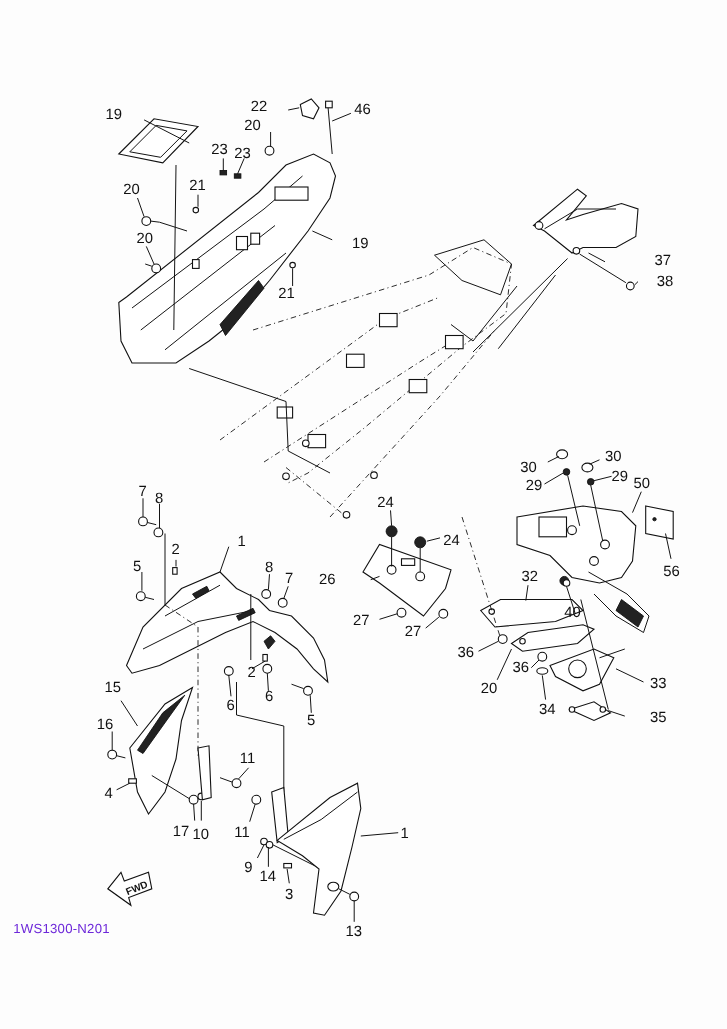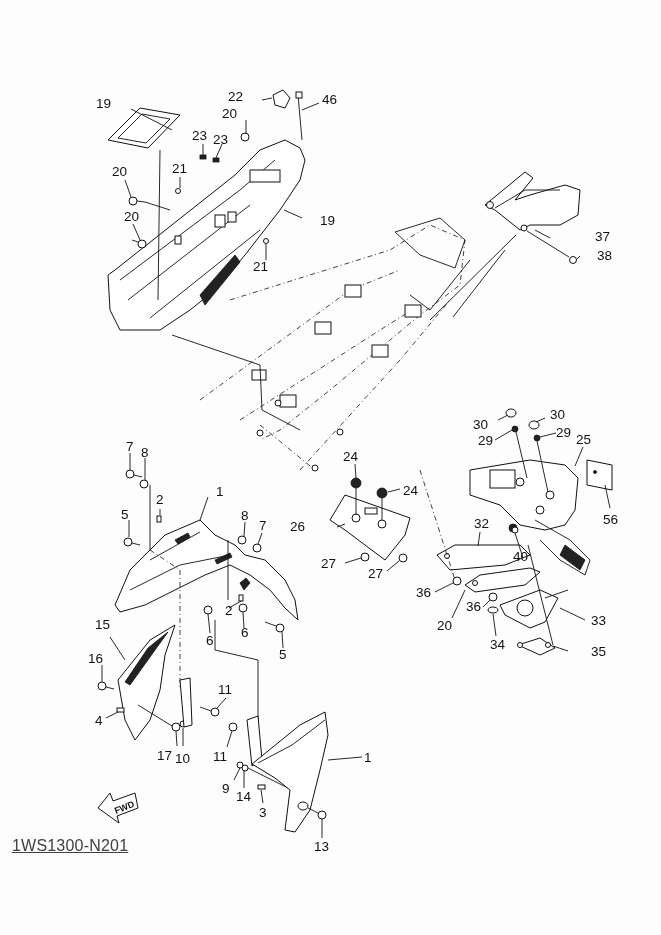--- a/index.html
+++ b/index.html
@@ -1,20 +1,20 @@
 <!DOCTYPE html>
 <html><head>
 <meta charset="utf-8">
 <style>
   html, body { margin:0; padding:0; background:#fdfdfd; }
   body { width:661px; height:935px; position:relative; overflow:hidden;
          font-family:"Liberation Sans", sans-serif; }
   #diagram { position:absolute; left:0; top:0; width:661px; height:935px; }
   .callout { position:absolute; font-size:13.5px; color:#111; line-height:1; white-space:nowrap; }
-  .code { position:absolute; left:12px; top:837px; font-size:16px; color:#404040; letter-spacing:0.2px;text-decoration:underline; }
+  .code { position:absolute; left:12px; top:837px; font-size:12px; color:#6d28d9; letter-spacing:0.2px; }
   svg .ln { stroke:#111; stroke-width:0.9; fill:none; }
   svg .dash { stroke:#111; stroke-width:0.8; fill:none; stroke-dasharray:5 3 1 3; }
   svg .part { stroke:#111; stroke-width:1; fill:#fff; }
   svg .dark { fill:#222; stroke:#111; stroke-width:0.8; }
 </style>
 </head>
 <body>
 
 <svg id="diagram" viewBox="0 0 661 935" xmlns="http://www.w3.org/2000/svg">
 
@@ -274,21 +274,21 @@
 <span class="callout" style="left:320px;top:214px">19</span>
 <span class="callout" style="left:124px;top:210px">20</span>
 <span class="callout" style="left:253px;top:260px">21</span>
 <span class="callout" style="left:595px;top:230px">37</span>
 <span class="callout" style="left:597px;top:249px">38</span>
 
 <span class="callout" style="left:473px;top:418px">30</span>
 <span class="callout" style="left:550px;top:408px">30</span>
 <span class="callout" style="left:478px;top:434px">29</span>
 <span class="callout" style="left:556px;top:426px">29</span>
-<span class="callout" style="left:576px;top:433px">25</span>
+<span class="callout" style="left:576px;top:433px">50</span>
 <span class="callout" style="left:343px;top:450px">24</span>
 <span class="callout" style="left:403px;top:484px">24</span>
 <span class="callout" style="left:603px;top:513px">56</span>
 <span class="callout" style="left:290px;top:520px">26</span>
 <span class="callout" style="left:474px;top:517px">32</span>
 <span class="callout" style="left:513px;top:550px">40</span>
 <span class="callout" style="left:321px;top:557px">27</span>
 <span class="callout" style="left:368px;top:567px">27</span>
 <span class="callout" style="left:416px;top:586px">36</span>
 <span class="callout" style="left:466px;top:600px">36</span>

